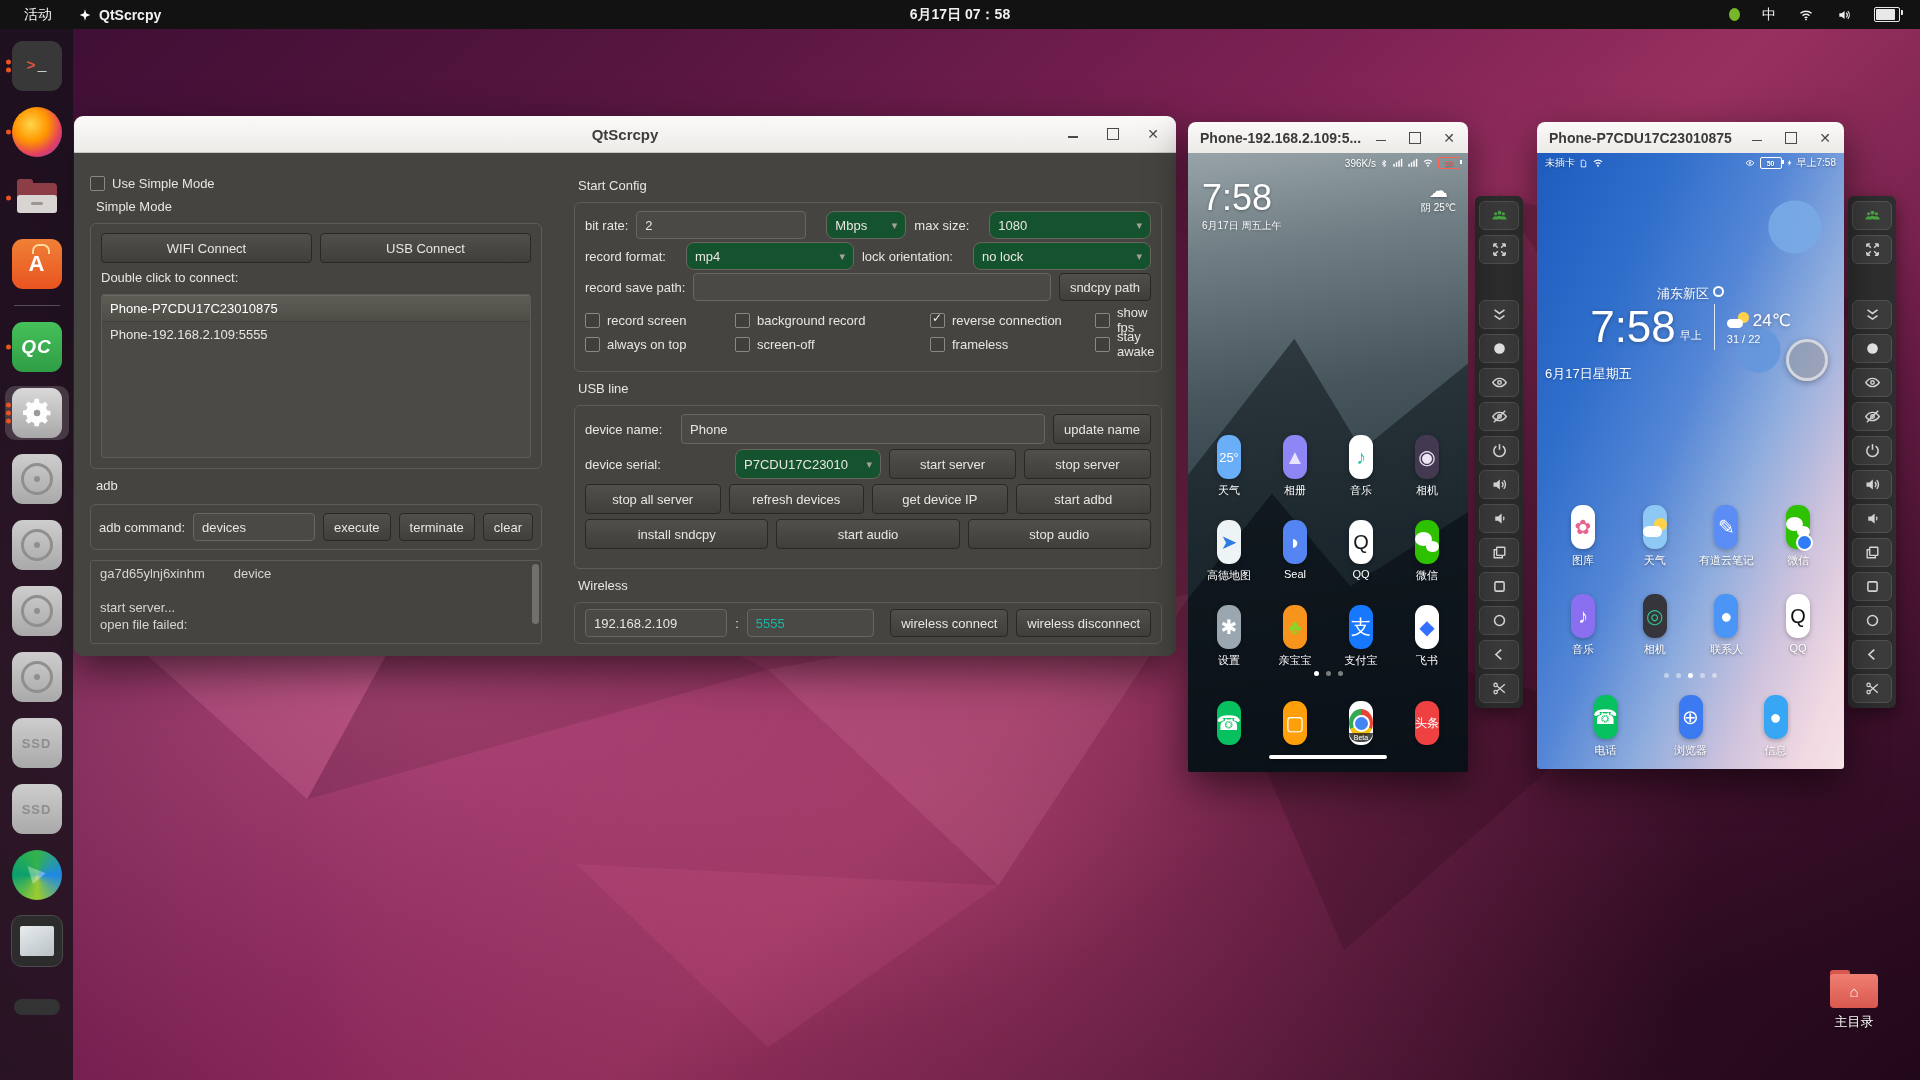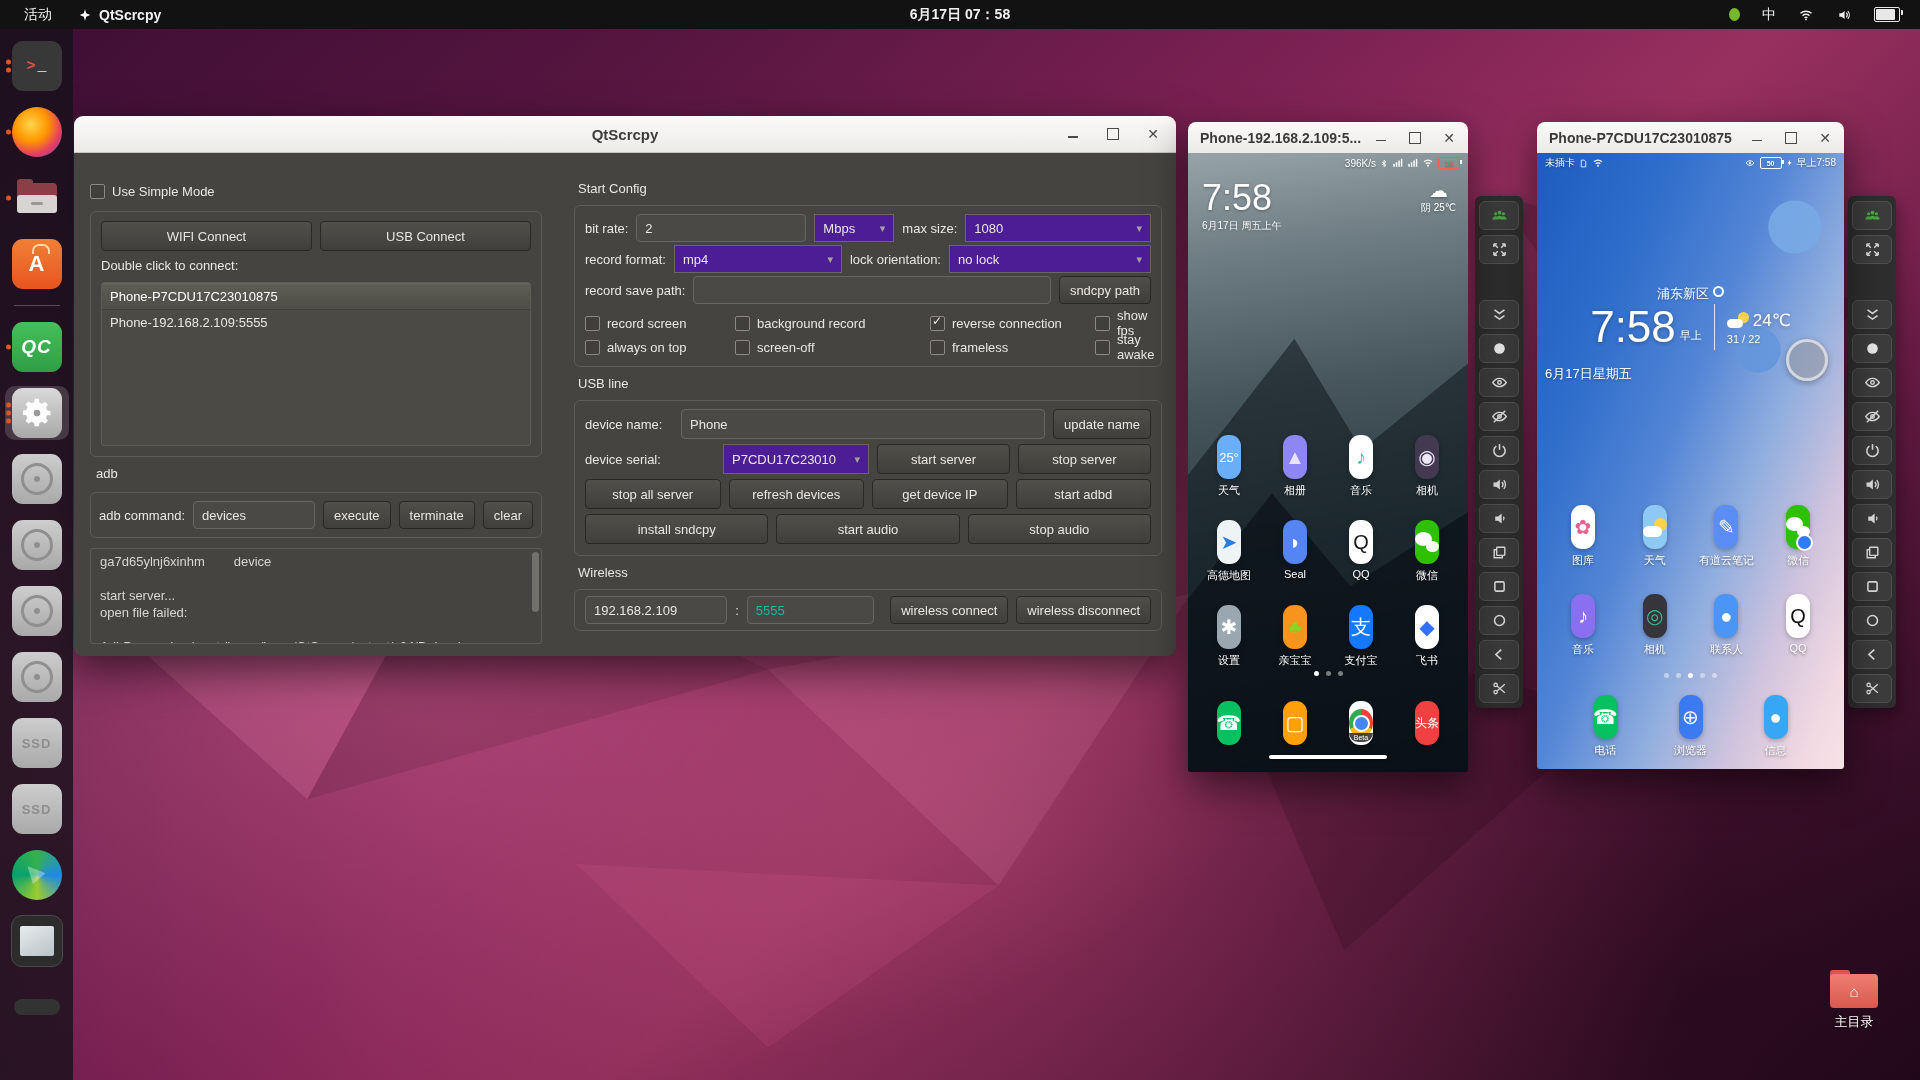--- a/index.html
+++ b/index.html
@@ -74,50 +74,50 @@
     display:flex;align-items:center;justify-content:center;position:relative;
     color:#3e3d3a;font-weight:bold;font-size:15px;border-bottom:1px solid #c9c6c2;}
   .win-controls{position:absolute;right:14px;top:0;bottom:0;display:flex;align-items:center;gap:22px;color:#4a4a4a;}
   .wc{width:18px;height:18px;display:flex;align-items:center;justify-content:center;font-size:14px;cursor:default;}
   .wc.max i{width:10px;height:10px;border:1.5px solid #4a4a4a;display:block;}
   .wc.min i{width:10px;height:1.5px;background:#4a4a4a;display:block;margin-top:6px;}
 
   
   #main-window{left:74px;top:116px;width:1102px;height:540px;background:#454440;}
   .mw-body{position:absolute;left:0;right:0;top:37px;bottom:0;border-radius:0 0 9px 9px;background:#454440;}
-  .col{position:absolute;top:28px;bottom:12px;display:flex;flex-direction:column;color:#e8e6e0;font-size:13px;}
+  .col{position:absolute;top:20px;bottom:12px;display:flex;flex-direction:column;color:#e8e6e0;font-size:13px;justify-content:flex-end;}
   #col-left{left:16px;width:452px;}
   #col-right{left:500px;width:588px;}
   .lbl{color:#e8e6e0;}
   .groupbox{border:1px solid #5d5c56;border-radius:6px;}
   .qbtn{background:linear-gradient(#514f4a,#413f3b);border:1px solid #292824;border-radius:4px;
     color:#e8e6e0;font-size:13px;display:flex;align-items:center;justify-content:center;padding:0 10px;height:26px;white-space:nowrap;}
   .qinput{background:#4a4945;border:1px solid #67665f;border-radius:4px;color:#e8e6e0;font-size:13px;
     display:flex;align-items:center;padding:0 8px;height:26px;}
   .qinput.ph{color:#14b8a6;}
-  .combo{background:#4c1d95;border:1px solid #67665f;border-radius:0;color:#e8e6e0;font-size:13px;
-    display:flex;align-items:center;justify-content:space-between;padding:0 8px;height:26px;}
+  .combo{background:#14532d;border:1px solid #67665f;border-radius:8px;color:#e8e6e0;font-size:13px;
+    display:flex;align-items:center;justify-content:space-between;padding:0 8px;height:26px;margin-left:12px;}
   .combo:after{content:"▾";color:#a5a39c;font-size:11px;margin-left:6px;}
   .chk{display:flex;align-items:center;gap:7px;}
   .chk i{width:13px;height:13px;border:1px solid #8a8880;background:#413f3b;border-radius:2px;position:relative;flex:0 0 auto;}
   .chk.checked i:after{content:"✓";position:absolute;left:1px;top:-3px;color:#f2f1ee;font-size:12px;font-weight:bold;}
   .row{display:flex;align-items:center;gap:8px;}
 
   #simple-group{height:224px;padding:10px;display:flex;flex-direction:column;margin-top:4px;}
   #device-list{margin-top:4px;flex:1;border:1px solid #5d5c56;border-radius:3px;background:#4b4a45;overflow:hidden;}
   .dev-item{height:25px;display:flex;align-items:center;padding:0 8px;color:#e8e6e0;}
   .dev-item.sel{background:linear-gradient(#5d5c55,#4e4d47);border-top:1px solid #6a6962;border-bottom:1px solid #403f3a;color:#fff;}
   #adb-group{margin-top:6px;padding:8px;display:flex;align-items:center;gap:8px;}
   #console{margin-top:10px;flex:1;border:1px solid #5d5c56;border-radius:3px;background:#454440;
     padding:4px 14px 4px 9px;position:relative;color:#d8d6d0;line-height:17px;white-space:pre-wrap;word-break:break-word;overflow:hidden;}
   #console .sb{position:absolute;right:2px;top:3px;width:7px;height:60px;background:#71706a;border-radius:4px;}
 
   .cfg-row{display:flex;align-items:center;gap:8px;height:26px;margin-bottom:5px;}
   .cbx-row{display:grid;grid-template-columns:150px 195px 165px auto;align-items:center;height:22px;margin-bottom:2px;}
-  #config-group,#usb-group,#wireless-group{padding:9px 10px 10px 10px;margin-top:4px;}
+  #config-group,#usb-group,#wireless-group{padding:9px 10px 18px 10px;margin-top:4px;}
   #usb-group .cfg-row{height:28px;margin-bottom:7px;}
   #usb-group .cfg-row:last-child{margin-bottom:2px;}
   #usb-group .qbtn{height:28px;}
   .sec-gap{margin-top:9px;}
   #wireless-group{padding:7px 10px;}
 
   
   .phone-titlebar{height:31px;background:linear-gradient(#fbfaf9,#eceae7);border-radius:8px 8px 0 0;
     display:flex;align-items:center;position:relative;color:#3a3a3a;font-weight:bold;font-size:14px;
     padding-left:12px;border-bottom:1px solid #c9c6c2;}
@@ -358,20 +358,21 @@
         <span class="wc">✕</span>
       </span>
     </div>
     <div class="mw-body">
 
       <div class="col" id="col-left">
         <label class="chk" style="height:20px;margin-bottom:6px;">
           <i></i>
             <span>Use Simple Mode</span>
         </label>
+        <div class="lbl" style="height:20px;margin-left:6px;">Simple Mode</div>
         <div class="groupbox" id="simple-group">
           <div class="row" style="height:28px;margin-bottom:8px;">
             <div class="qbtn" style="flex:1;height:28px;">WIFI Connect</div>
             <div class="qbtn" style="flex:1;height:28px;">USB Connect</div>
           </div>
           <div class="lbl" style="height:20px;">Double click to connect:</div>
           <div id="device-list">
               <div class="dev-item sel">Phone-P7CDU17C23010875</div>
               <div class="dev-item">Phone-192.168.2.109:5555</div>
             </div>

